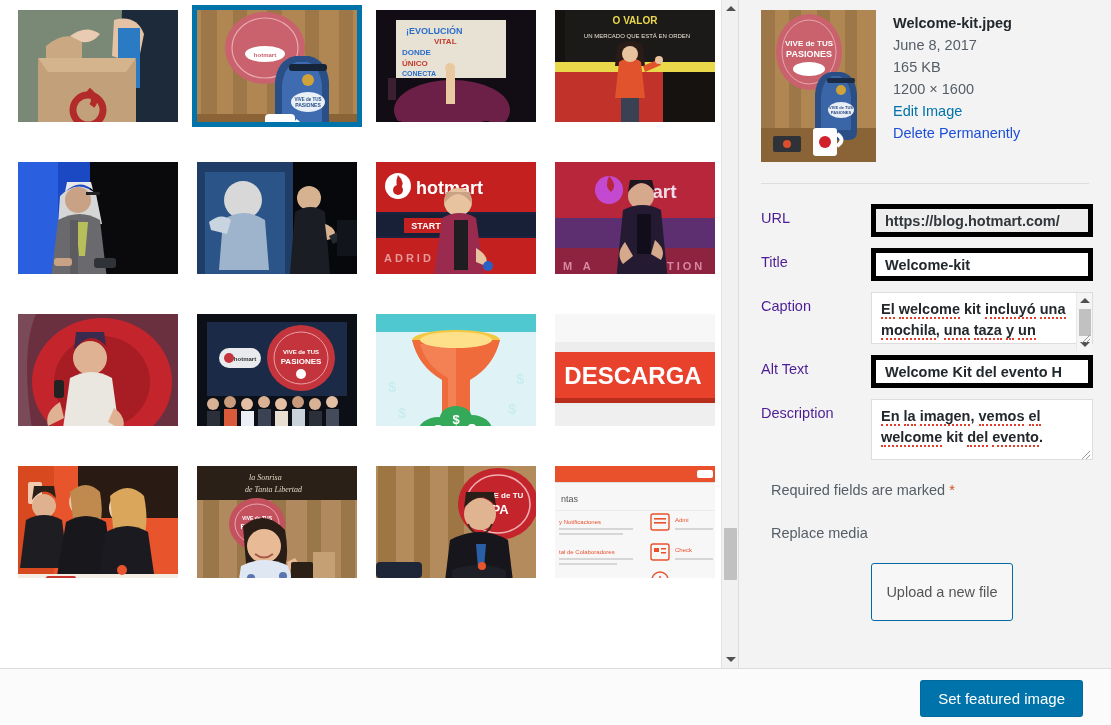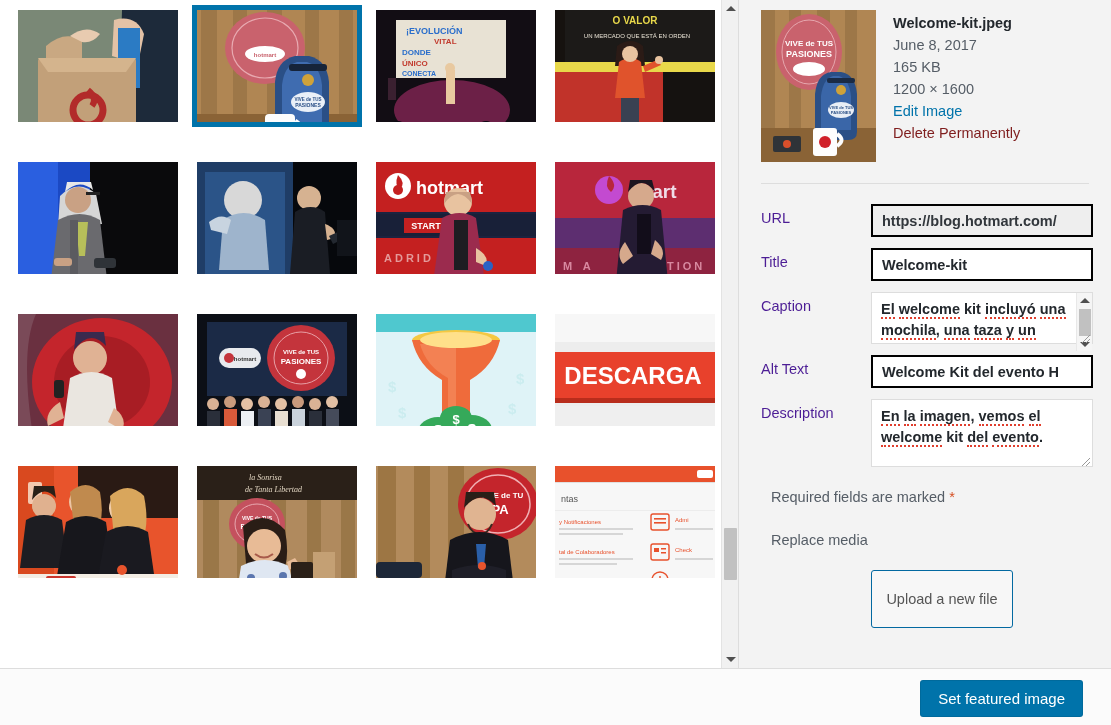--- a/index.html
+++ b/index.html
@@ -78,52 +78,52 @@
   .att-head { display: flex; gap: 17px; }
   .att-thumb {
     width: 115px; height: 152px;
     flex: none; background: #ddd; overflow: hidden;
     position: relative;
   }
   .att-meta { padding-top: 2px; line-height: 1.52; }
   .att-filename { font-size: 14.5px; font-weight: bold; color: #23282d; }
   .att-line { font-size: 14.5px; color: #555d66; }
   .att-link { font-size: 14.5px; color: #0073aa; cursor: pointer; display: block; }
-  .att-del { font-size: 14.5px; color: #7f1d1d; cursor: pointer; display: block; }
+  .att-del { font-size: 14.5px; color: #1d4ed8; cursor: pointer; display: block; }
 
   .divider { height: 1px; background: #ddd; margin: 21px 4px 0 0; }
 
   
   #fields { margin-top: 20px; }
   .frow { display: flex; align-items: flex-start; margin-bottom: 11px; }
   .flabel {
     width: 110px; flex: none; text-align: left;
     padding-right: 12px; padding-top: 6px;
     font-size: 14.5px; color: #4c1d95;
   }
   .fctl { flex: 1; position: relative; }
   .finput {
     width: 100%; height: 33px;
-    border: 2px solid #000000; background: #fff;
+    border: 5px solid #000000; background: #fff;
     font-family: "Liberation Sans", sans-serif;
     font-size: 14.5px; font-weight: bold; color: #23282d;
     padding: 0 9px;
   }
   .finput.readonly { background: #eee; color: #32373c; }
   .ftext {
     width: 100%;
     border: 1px solid #ddd; background: #fff;
     font-family: "Liberation Sans", sans-serif;
     font-size: 14.5px; font-weight: bold; color: #23282d;
     padding: 6px 9px; line-height: 1.45;
     resize: none;
     overflow: hidden;
   }
   .ftext.caption { height: 52px; }
-  .ftext.descr { height: 68px; }
+  .ftext.descr { height: 61px; }
   .spell { border-bottom: 2px dotted #e03e2d; }
 
   
   .ta-scroll {
     position: absolute; right: 1px; top: 1px;
     width: 16px; height: 58px; background: #f5f5f5;
     border-left: 1px solid #e8e8e8;
   }
   .ta-scroll .arw { height: 14px; display: flex; align-items: center; justify-content: center; }
   .ta-scroll .bar { position: absolute; left: 2px; top: 16px; width: 12px; height: 27px; background: #c1c1c1; }

